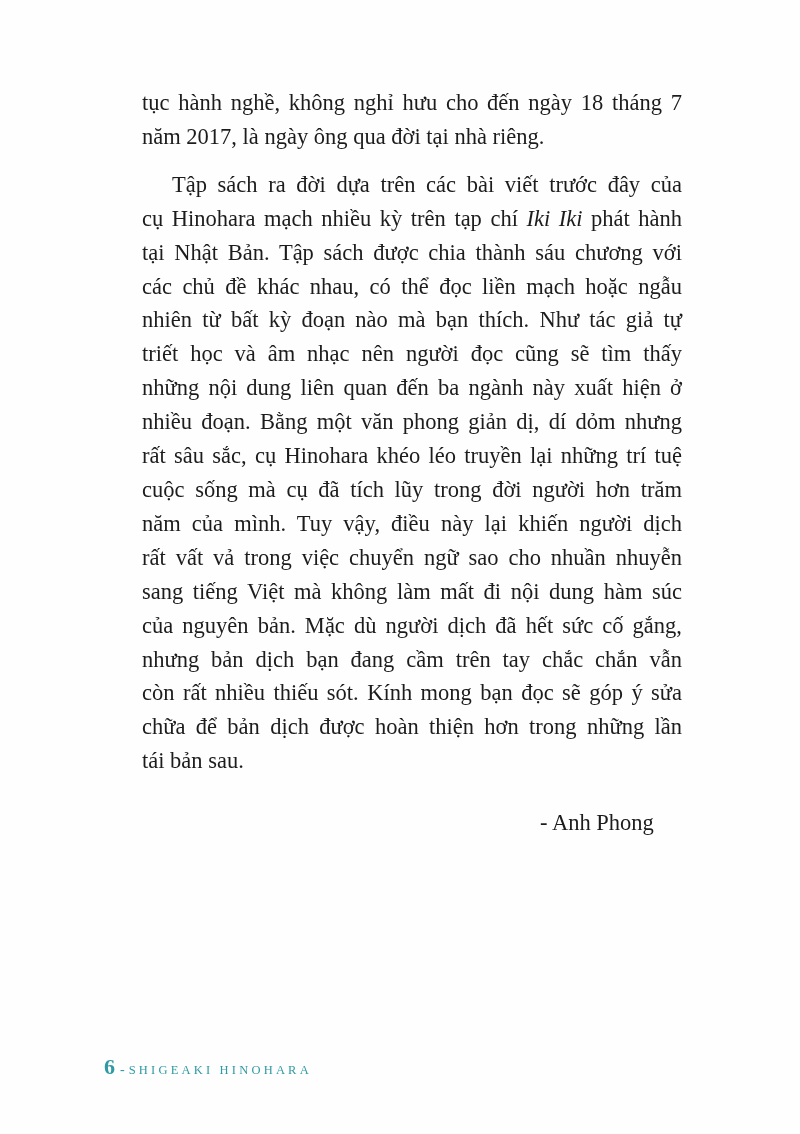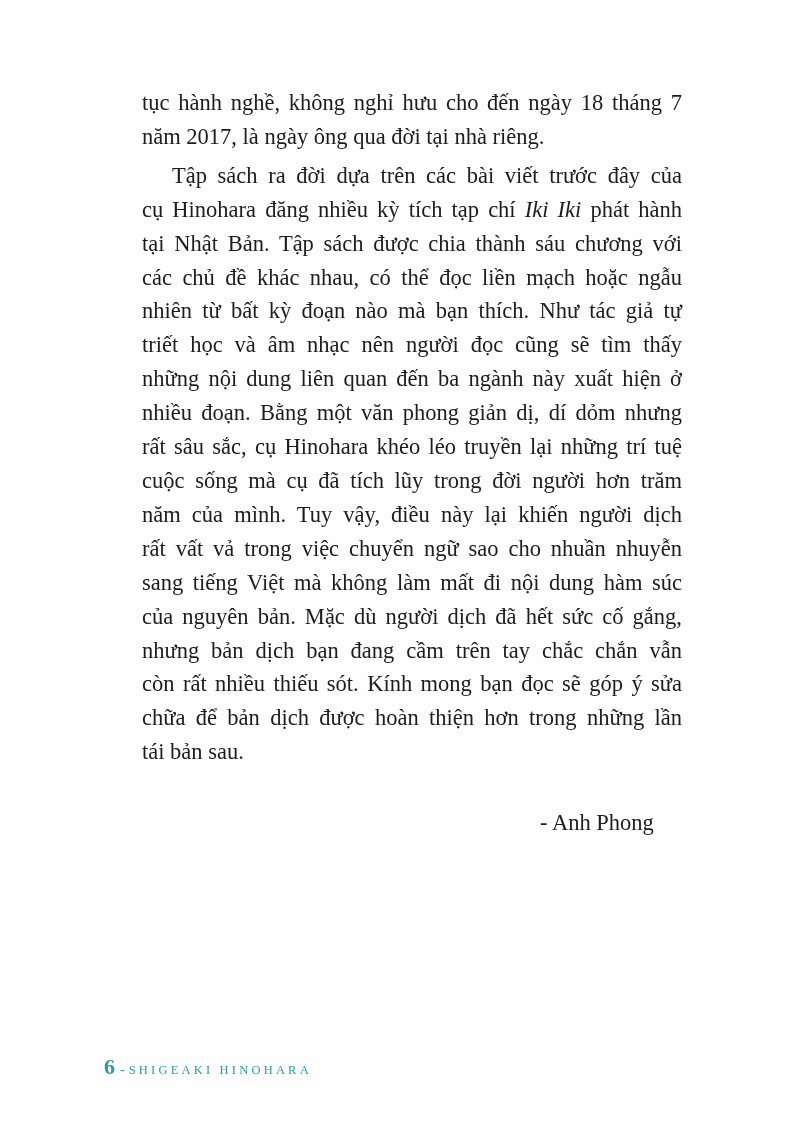--- a/index.html
+++ b/index.html
@@ -4,21 +4,21 @@
 <style>
   html, body { margin:0; padding:0; background:#ffffff; }
   body { width:800px; height:1134px; position:relative; overflow:hidden; }
   .page { position:absolute; left:0; top:0; width:800px; height:1134px; background:#fefefe; }
   .text-block {
     position:absolute; left:142px; top:86px; width:540px;
     font-family:"Liberation Serif","DejaVu Serif",serif;
     font-size:22.5px; line-height:33.9px; color:#1c1c1c;
   }
   .para { margin:0; text-align:justify; }
-  .para + .para { margin-top:5px; }
+  .para + .para { margin-top:14px; }
   .indent { text-indent:30px; }
   .line { display:block; text-align:justify; text-align-last:justify; white-space:nowrap; }
   .line.last { text-align-last:left; }
   .signature {
     position:absolute; left:540px; top:810px; width:140px; text-align:left;
     font-family:"Liberation Serif","DejaVu Serif",serif; font-size:22.5px; color:#1c1c1c;
   }
   .footer {
     position:absolute; left:104px; top:1054px;
     font-family:"Liberation Serif","DejaVu Serif",serif; color:#2f9aa3;
@@ -32,21 +32,21 @@
 <body>
 
 <div class="page">
   <div class="text-block">
     <p class="para">
       <span class="line">tục hành nghề, không nghỉ hưu cho đến ngày 18 tháng 7</span>
       <span class="line last">năm 2017, là ngày ông qua đời tại nhà riêng.</span>
     </p>
     <p class="para">
       <span class="line indent">Tập sách ra đời dựa trên các bài viết trước đây của</span>
-      <span class="line"><span>cụ Hinohara đăng nhiều kỳ tích tạp chí </span><i>Iki Iki</i><span> phát hành</span></span>
+      <span class="line"><span>cụ Hinohara mạch nhiều kỳ trên tạp chí </span><i>Iki Iki</i><span> phát hành</span></span>
       <span class="line">tại Nhật Bản. Tập sách được chia thành sáu chương với</span>
       <span class="line">các chủ đề khác nhau, có thể đọc liền mạch hoặc ngẫu</span>
       <span class="line">nhiên từ bất kỳ đoạn nào mà bạn thích. Như tác giả tự</span>
       <span class="line">triết học và âm nhạc nên người đọc cũng sẽ tìm thấy</span>
       <span class="line">những nội dung liên quan đến ba ngành này xuất hiện ở</span>
       <span class="line">nhiều đoạn. Bằng một văn phong giản dị, dí dỏm nhưng</span>
       <span class="line">rất sâu sắc, cụ Hinohara khéo léo truyền lại những trí tuệ</span>
       <span class="line">cuộc sống mà cụ đã tích lũy trong đời người hơn trăm</span>
       <span class="line">năm của mình. Tuy vậy, điều này lại khiến người dịch</span>
       <span class="line">rất vất vả trong việc chuyển ngữ sao cho nhuần nhuyễn</span>

